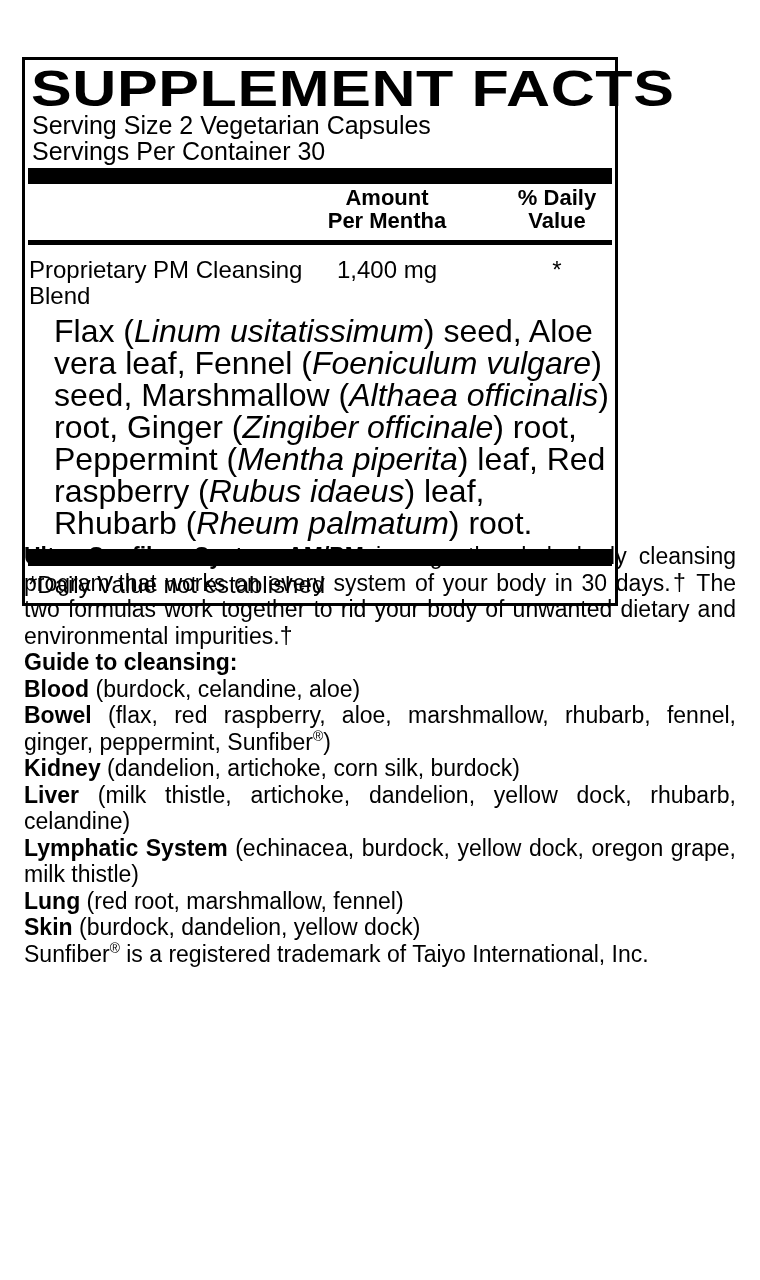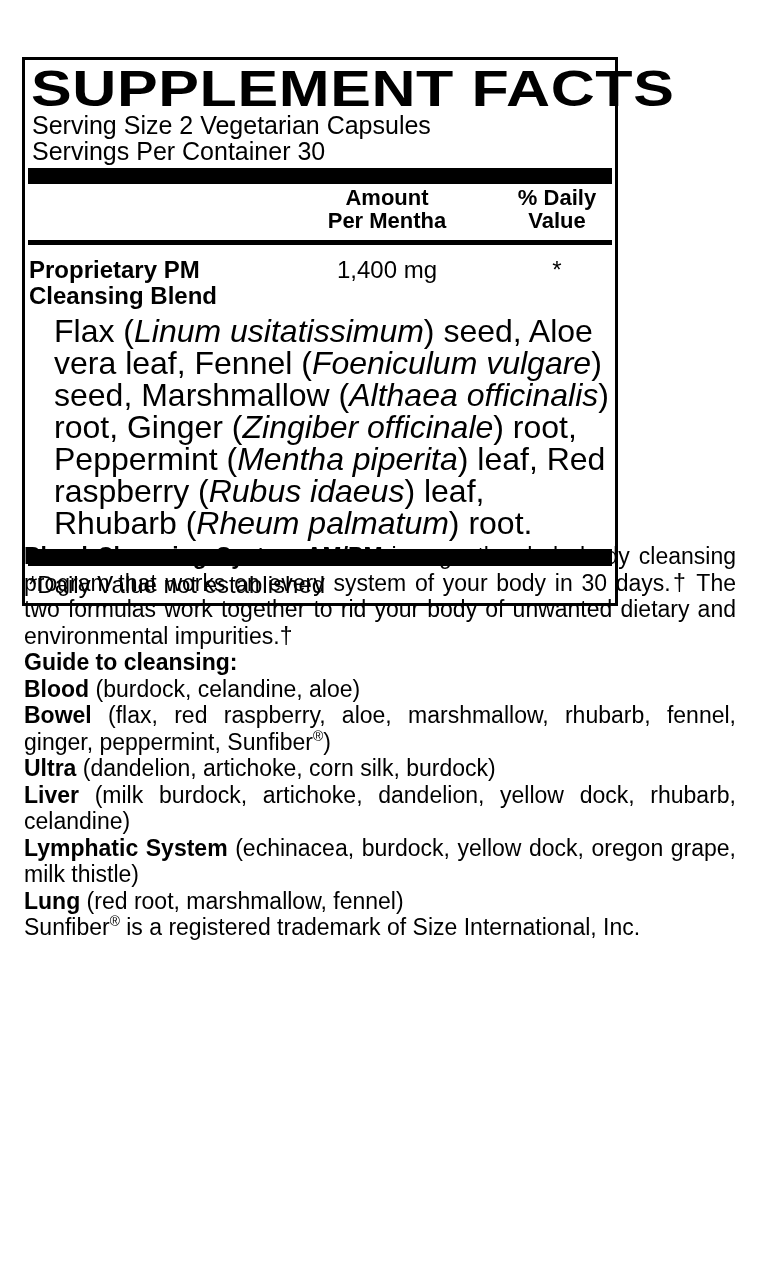--- a/index.html
+++ b/index.html
@@ -82,21 +82,21 @@
     font-weight: bold;
     line-height: 23px;
   }
   .blend-row {
     display: flex;
     align-items: flex-start;
     padding-top: 12px;
   }
   .blend-name {
     font-size: 24px;
-    font-weight: bold;
+    font-weight: normal;
     line-height: 26px;
     margin-left: 1px;
   }
   .blend-amount {
     font-size: 24px;
     line-height: 26px;
   }
   .blend-dv {
     font-size: 24px;
     line-height: 26px;
@@ -172,24 +172,25 @@
     </div>
 
     <div class="blend-desc"><span>Flax (</span><span class="i">Linum usitatissimum</span><span>) seed, Aloe vera leaf, Fennel (</span><span class="i">Foeniculum vulgare</span><span>) seed, Marshmallow (</span><span class="i">Althaea officinalis</span><span>) root, Ginger (</span><span class="i">Zingiber officinale</span><span>) root, Peppermint (</span><span class="i">Mentha piperita</span><span>) leaf, Red raspberry (</span><span class="i">Rubus idaeus</span><span>) leaf, Rhubarb (</span><span class="i">Rheum palmatum</span><span>) root.</span></div>
 
     <div class="bar-thick-bottom"></div>
 
     <div class="facts-footnote">*Daily Value not established</div>
   </div>
 
   <div class="info-section">
-    <p><span class="b">Blend Cleansing System AM/PM</span><span> is a gentle whole body cleansing program that works on every system of your body in 30 days.† The two formulas work together to rid your body of unwanted dietary and environmental impurities.†</span></p>
+    <p><span class="b">Ultra Sunfiber System AM/PM</span><span> is a gentle whole body cleansing program that works on every system of your body in 30 days.† The two formulas work together to rid your body of unwanted dietary and environmental impurities.†</span></p>
     <p><span class="b">Guide to cleansing:</span></p>
     <p><span class="b">Blood</span><span> (burdock, celandine, aloe)</span></p>
     <p><span class="b">Bowel</span><span> (flax, red raspberry, aloe, marshmallow, rhubarb, fennel, ginger, peppermint, Sunfiber</span><span class="sup">®</span><span>)</span></p>
-    <p><span class="b">Ultra</span><span> (dandelion, artichoke, corn silk, burdock)</span></p>
-    <p><span class="b">Liver</span><span> (milk burdock, artichoke, dandelion, yellow dock, rhubarb, celandine)</span></p>
+    <p><span class="b">Kidney</span><span> (dandelion, artichoke, corn silk, burdock)</span></p>
+    <p><span class="b">Liver</span><span> (milk thistle, artichoke, dandelion, yellow dock, rhubarb, celandine)</span></p>
     <p><span class="b">Lymphatic System</span><span> (echinacea, burdock, yellow dock, oregon grape, milk thistle)</span></p>
     <p><span class="b">Lung</span><span> (red root, marshmallow, fennel)</span></p>
-    <p><span>Sunfiber</span><span class="sup">®</span><span> is a registered trademark of Size International, Inc.</span></p>
+    <p><span class="b">Skin</span><span> (burdock, dandelion, yellow dock)</span></p>
+    <p><span>Sunfiber</span><span class="sup">®</span><span> is a registered trademark of Taiyo International, Inc.</span></p>
   </div>
 
 </div>
 
 </body></html>

